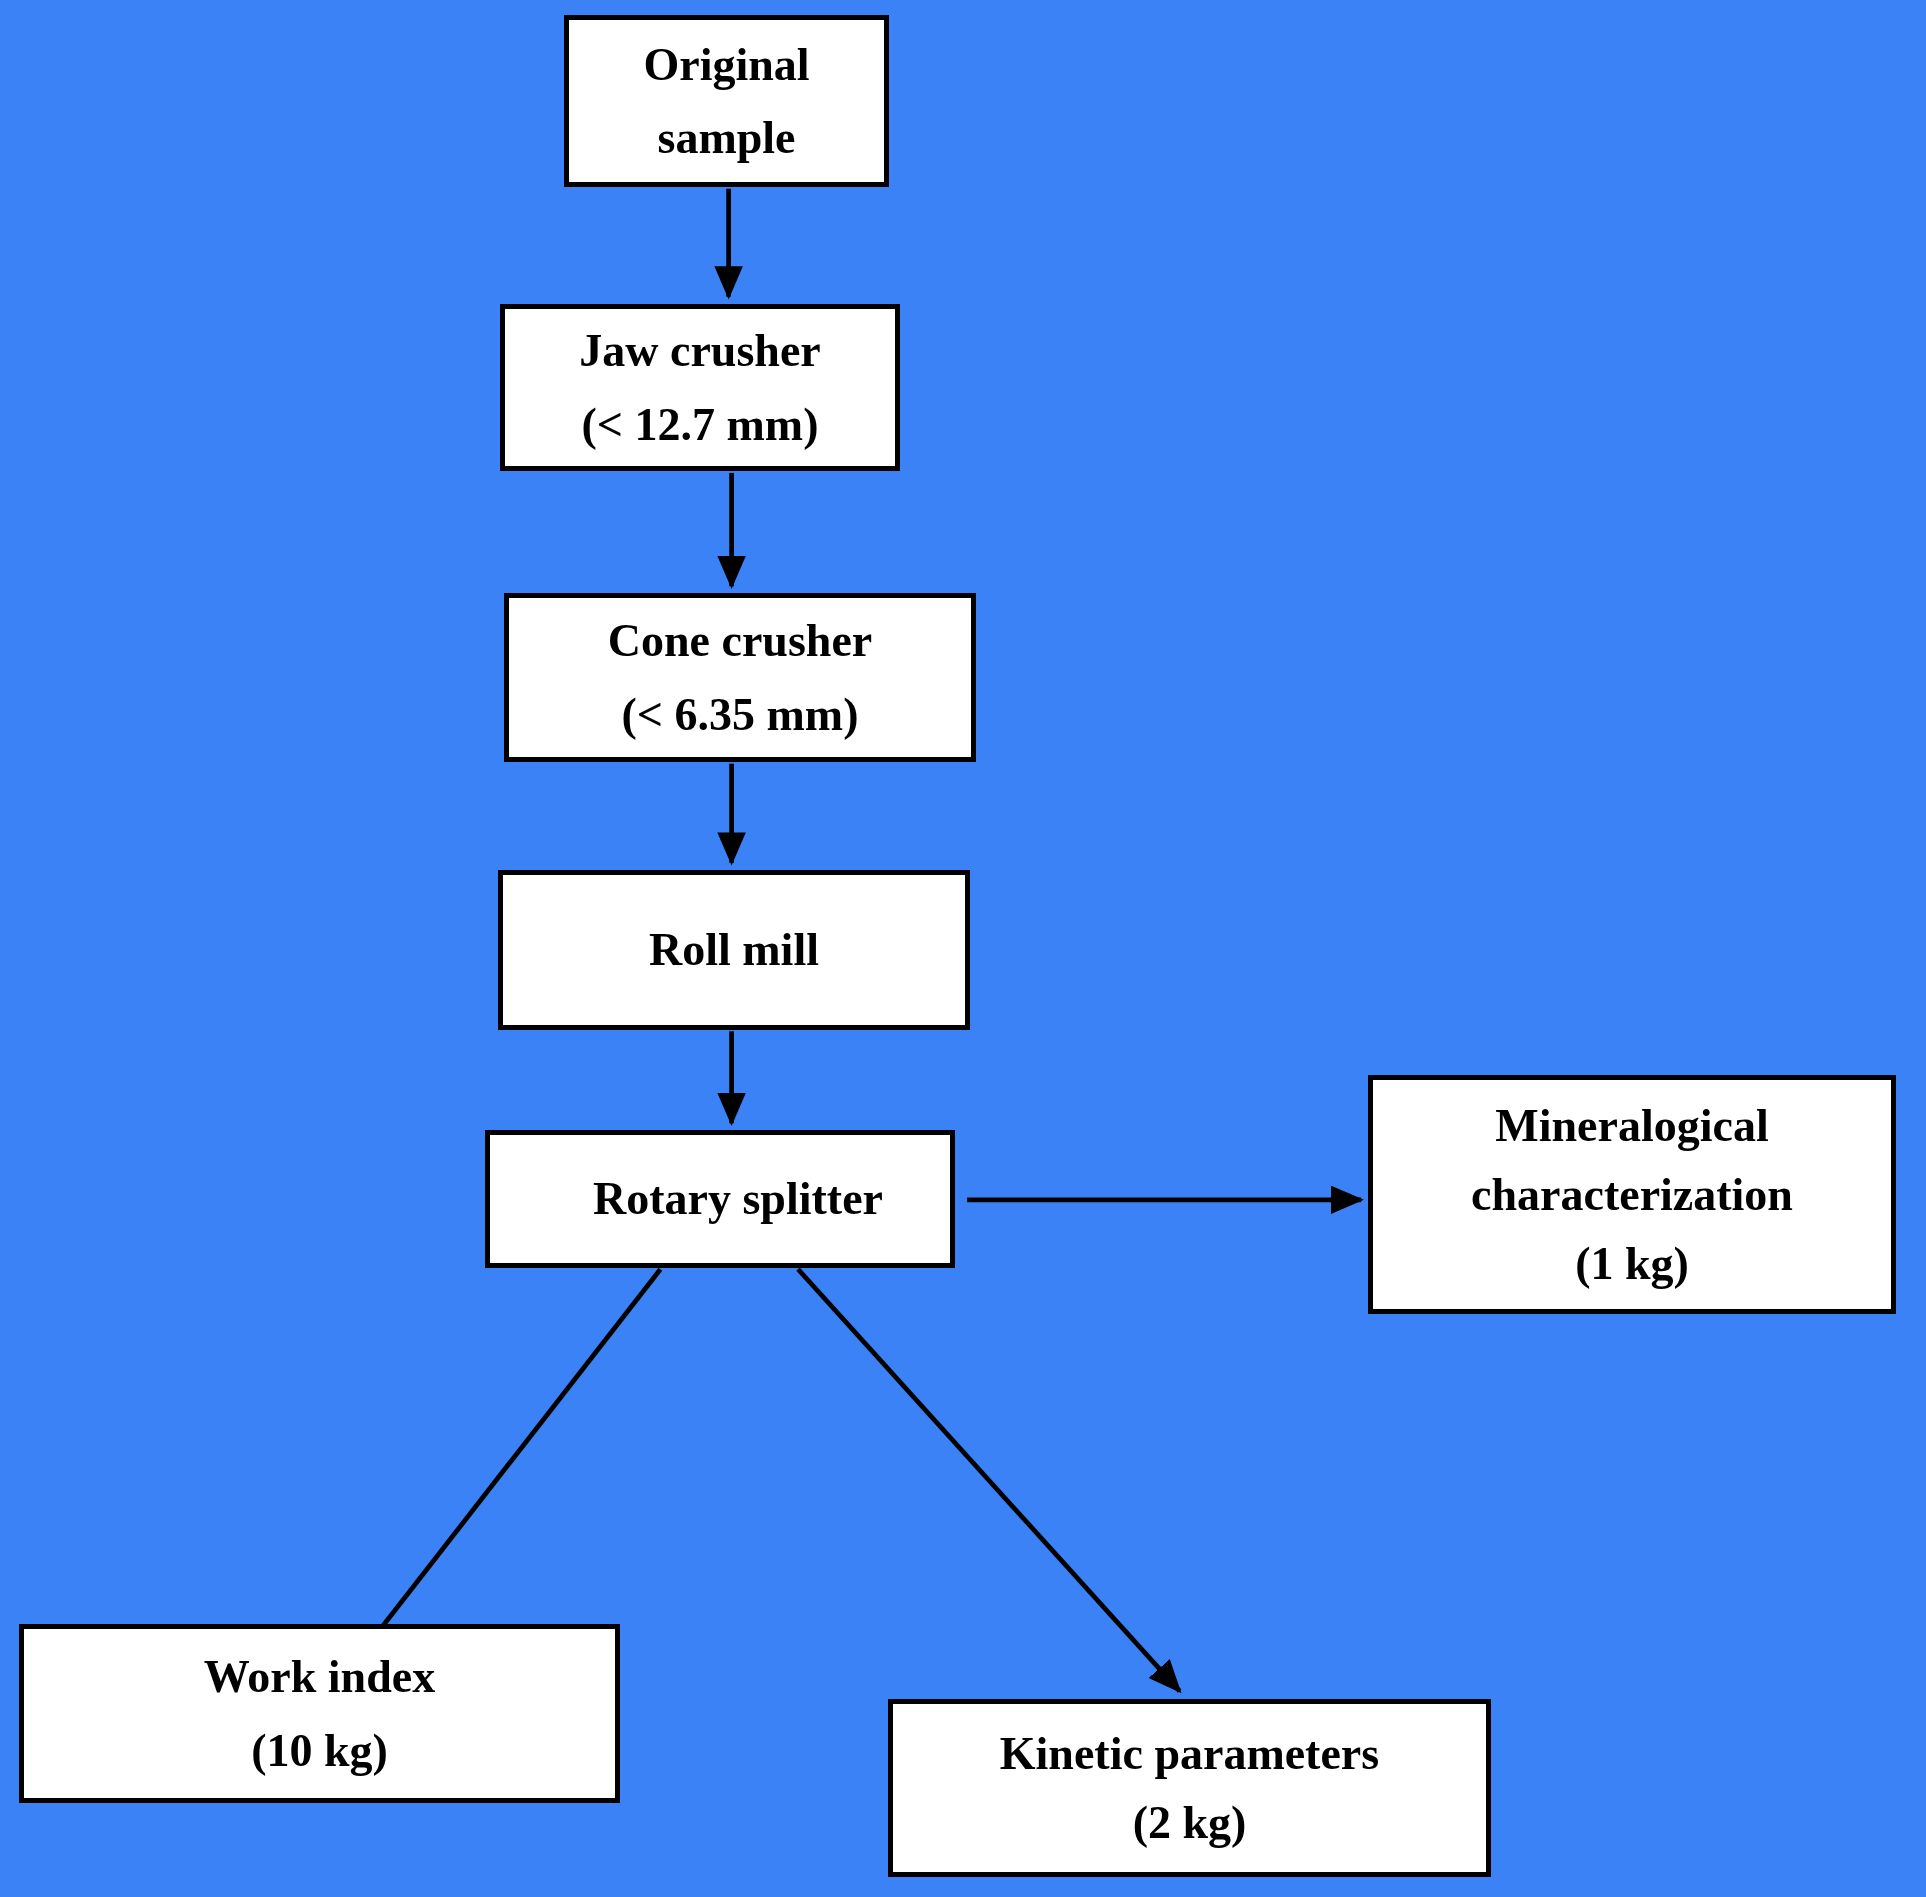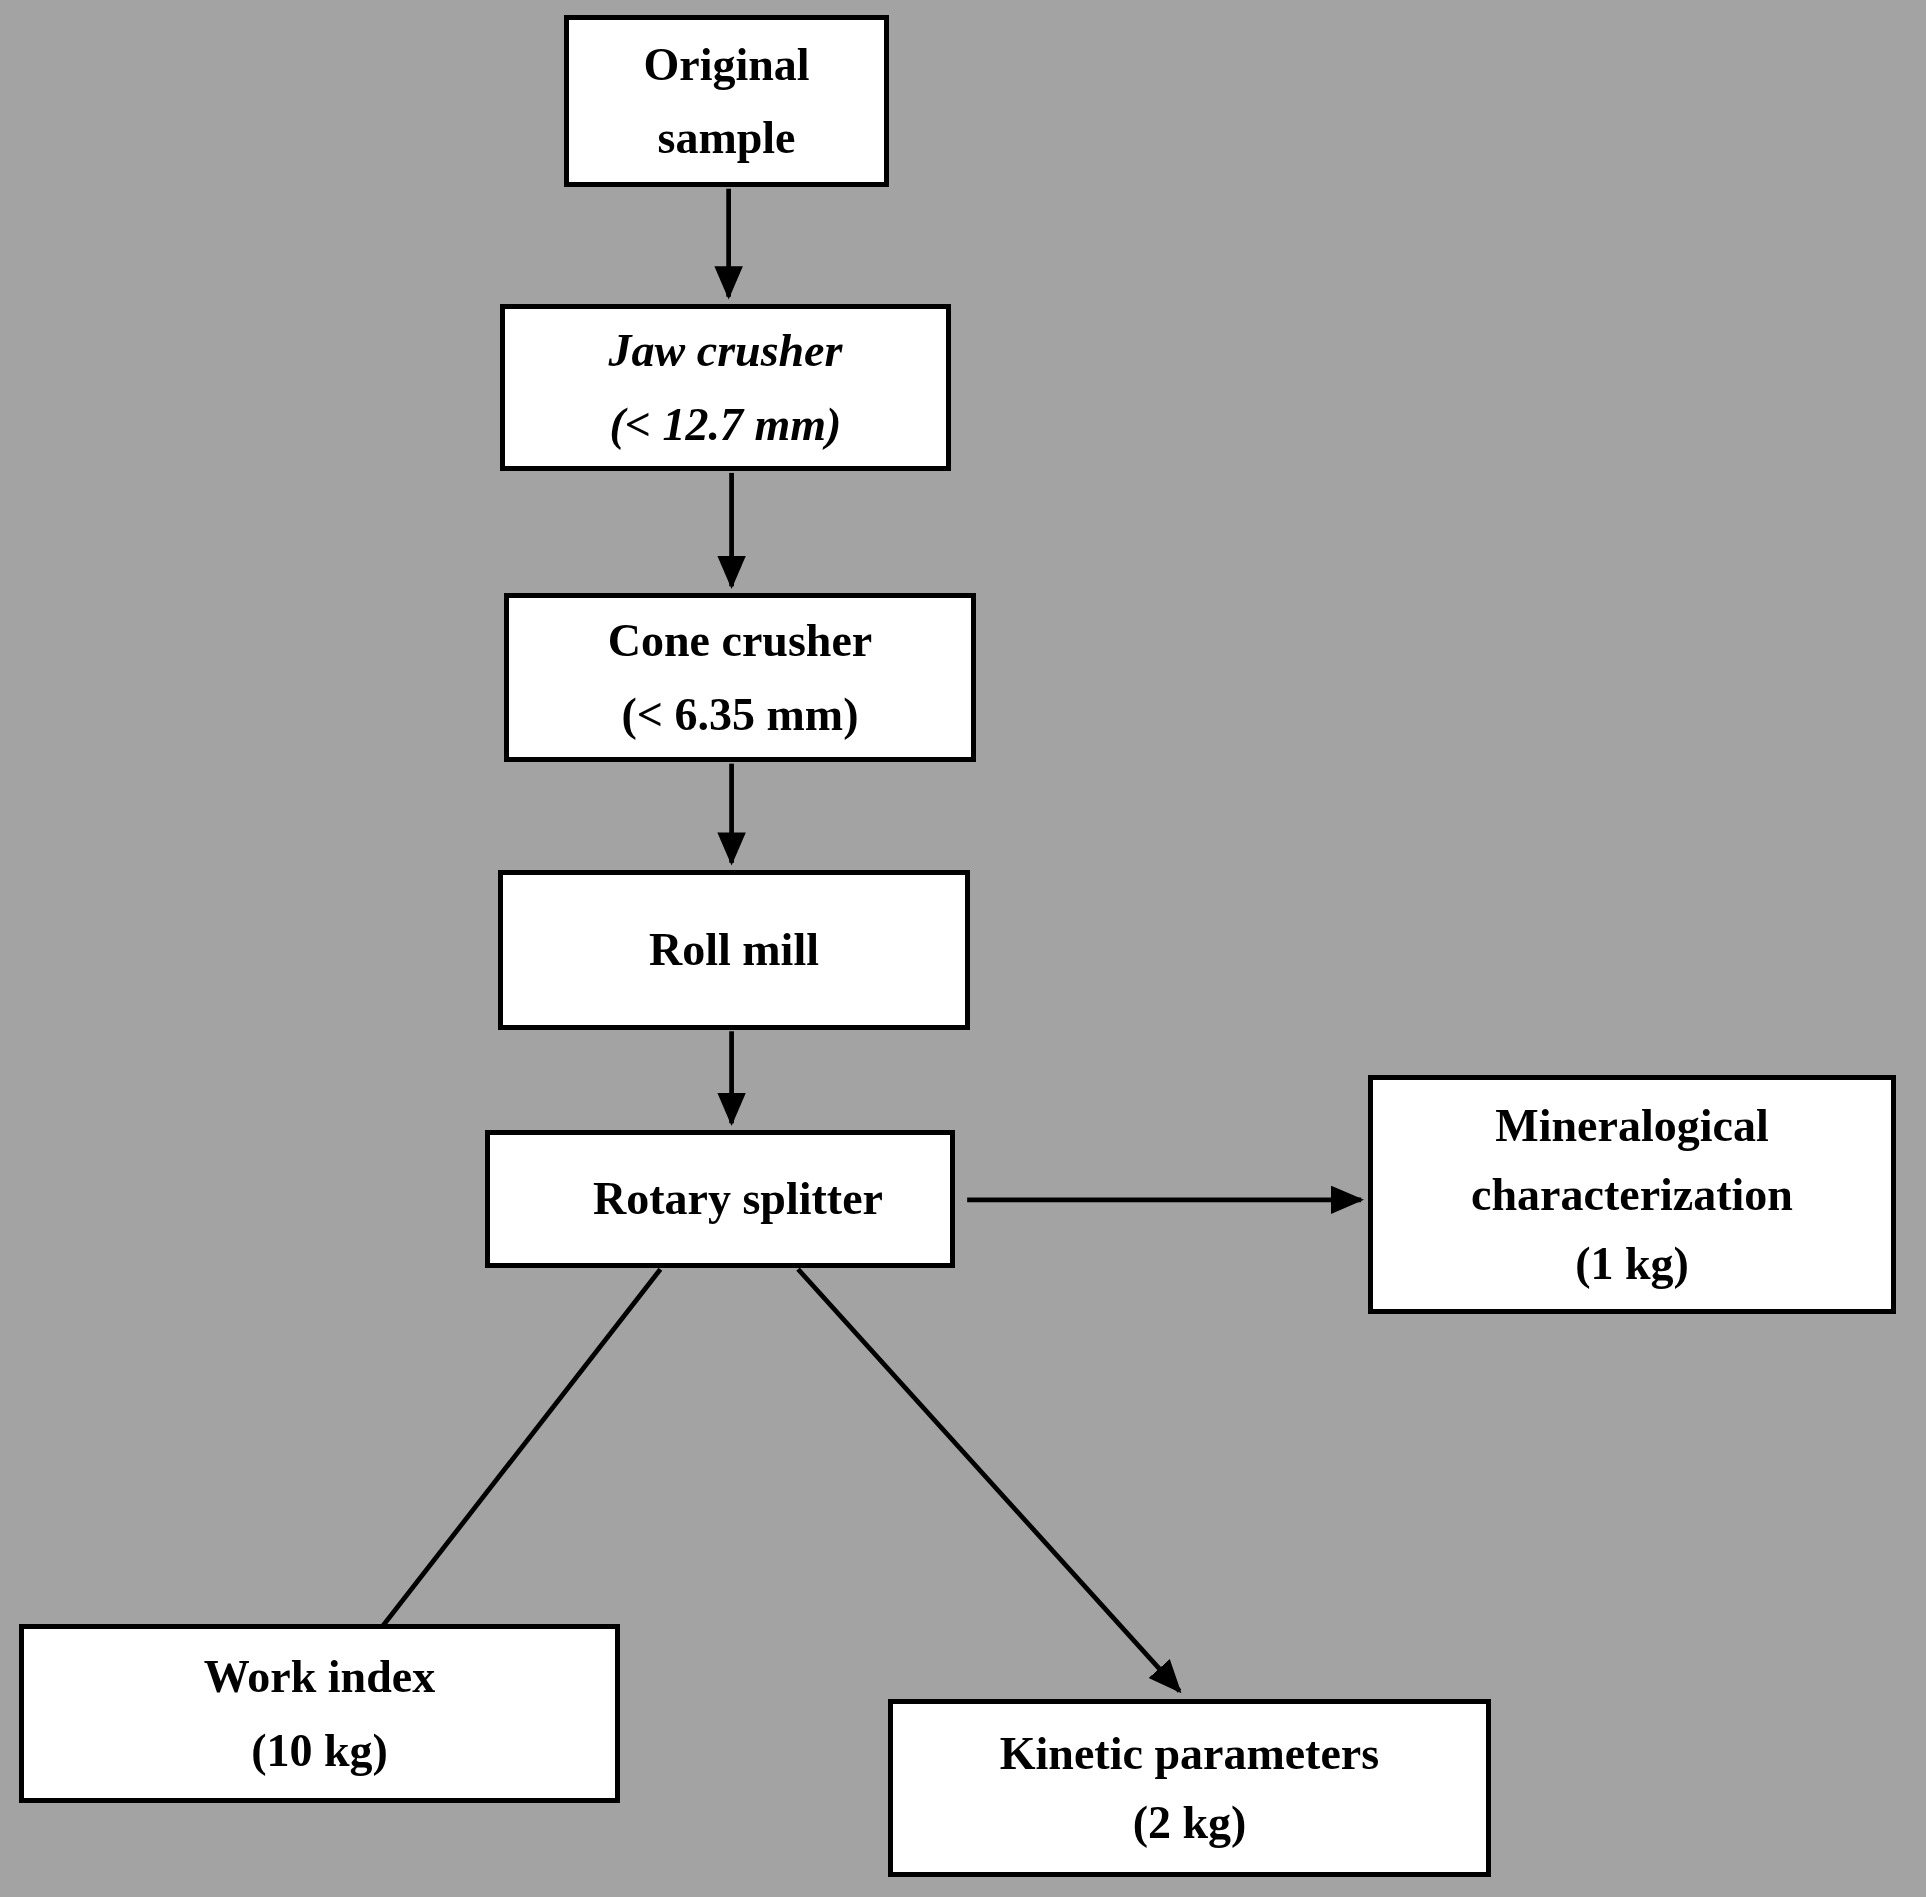--- a/index.html
+++ b/index.html
@@ -4,21 +4,21 @@
 <style>
   html, body {
     margin: 0;
     padding: 0;
     background: #ffffff;
   }
   .canvas {
     position: relative;
     width: 1926px;
     height: 1897px;
-    background: #a3a3a3;
+    background: #3b82f6;
     font-family: "Liberation Serif", "DejaVu Serif", serif;
     color: #000000;
     overflow: hidden;
   }
   .arrow-layer {
     position: absolute;
     left: 0;
     top: 0;
     width: 100%;
     height: 100%;
@@ -64,21 +64,21 @@
     <line x1="1630" y1="2022" x2="2294" y2="2022" marker-end="url(#ah)"></line>
     <line x1="1113" y1="2139" x2="566" y2="2842" marker-end="url(#ah)"></line>
     <line x1="1345" y1="2139" x2="1988" y2="2850" marker-end="url(#ah)"></line>
   </svg>
 
   <div class="node" style="left:564px; top:15.4px; width:325px; height:172px;">
     <span>Original</span>
     <span>sample</span>
   </div>
 
-  <div class="node" style="left:500px; top:304px; width:451px; height:167px;font-style:italic;">
+  <div class="node" style="left:500px; top:304px; width:400px; height:167px;">
     <span>Jaw crusher</span>
     <span>(&lt; 12.7 mm)</span>
   </div>
 
   <div class="node" style="left:498px; top:593px; width:472px; height:169px;margin-left:6px;">
     <span>Cone crusher</span>
     <span>(&lt; 6.35 mm)</span>
   </div>
 
   <div class="node" style="left:498px; top:870px; width:472px; height:160px;">

